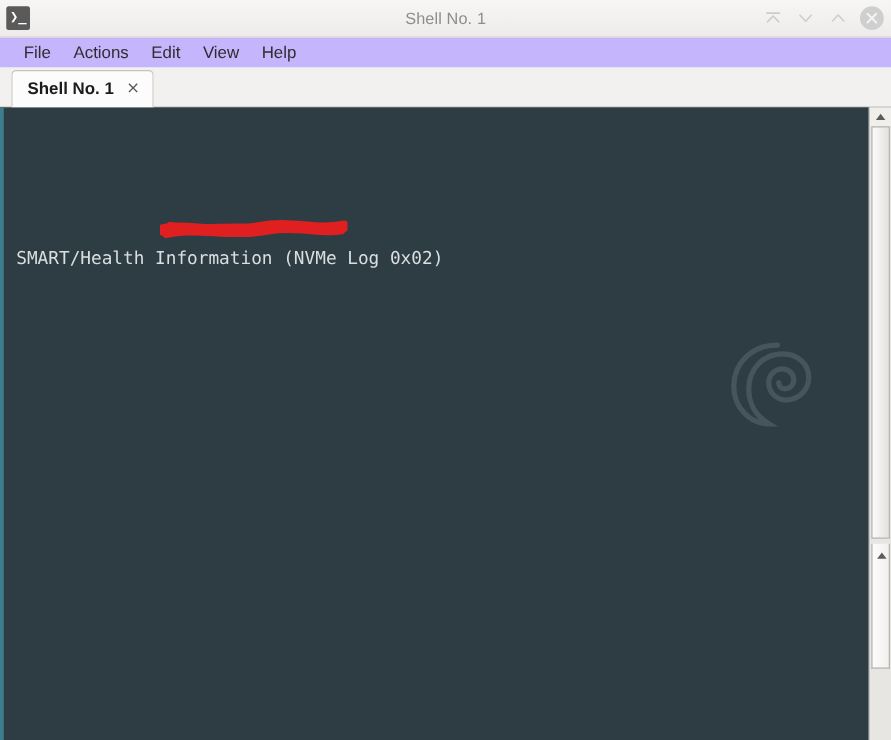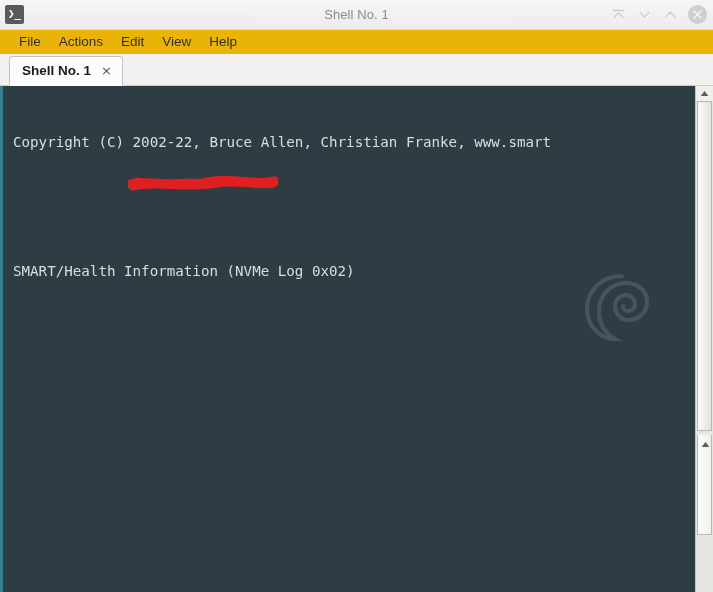--- a/index.html
+++ b/index.html
@@ -87,21 +87,21 @@
     background: #cfcfcf;
     display: flex;
     align-items: center;
     justify-content: center;
   }
 
   
   .menubar {
     height: 24px;
     min-height: 24px;
-    background: #eab308;
+    background: #c4b5fd;
     display: flex;
     align-items: center;
     padding-left: 10px;
     box-sizing: border-box;
   }
   .menu-item {
     font-size: 13.5px;
     color: #2e2e2e;
     padding: 2px 9px;
     cursor: default;
@@ -318,21 +318,20 @@
 
   <div class="term-wrap">
     <div class="term-outer">
       <div class="term">
 
         <svg class="watermark" viewBox="0 0 100 100">
           <path d="M55 22 C34 22 20 37 20 55 C20 72 33 85 48 85 C38 79 32 69 32 57 C32 41 44 29 59 29 C71 29 80 37 80 48 C80 58 72 66 62 66 C54 66 48 60 48 52 C48 46 53 41 59 41 C64 41 68 45 68 50 C68 54 65 57 61 57 C58 57 56 55 56 52" fill="none" stroke="#46555d" stroke-width="4.2" stroke-linecap="round"></path>
         </svg>
 
         <div class="term-lines">
-          <div class="term-line">Copyright (C) 2002-22, Bruce Allen, Christian Franke, www.smart</div>
           <div class="term-line"></div>
           <div class="term-line">SMART/Health Information (NVMe Log 0x02)</div>
           
           
           
           
           
           
           
           

